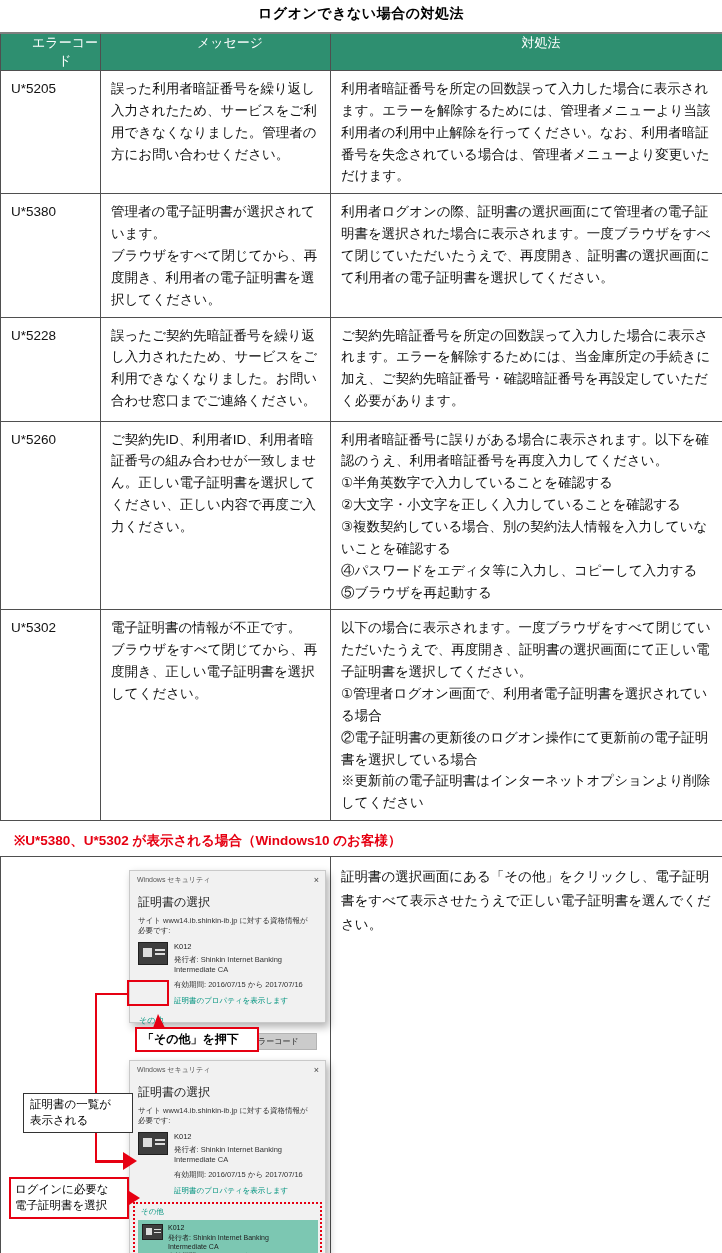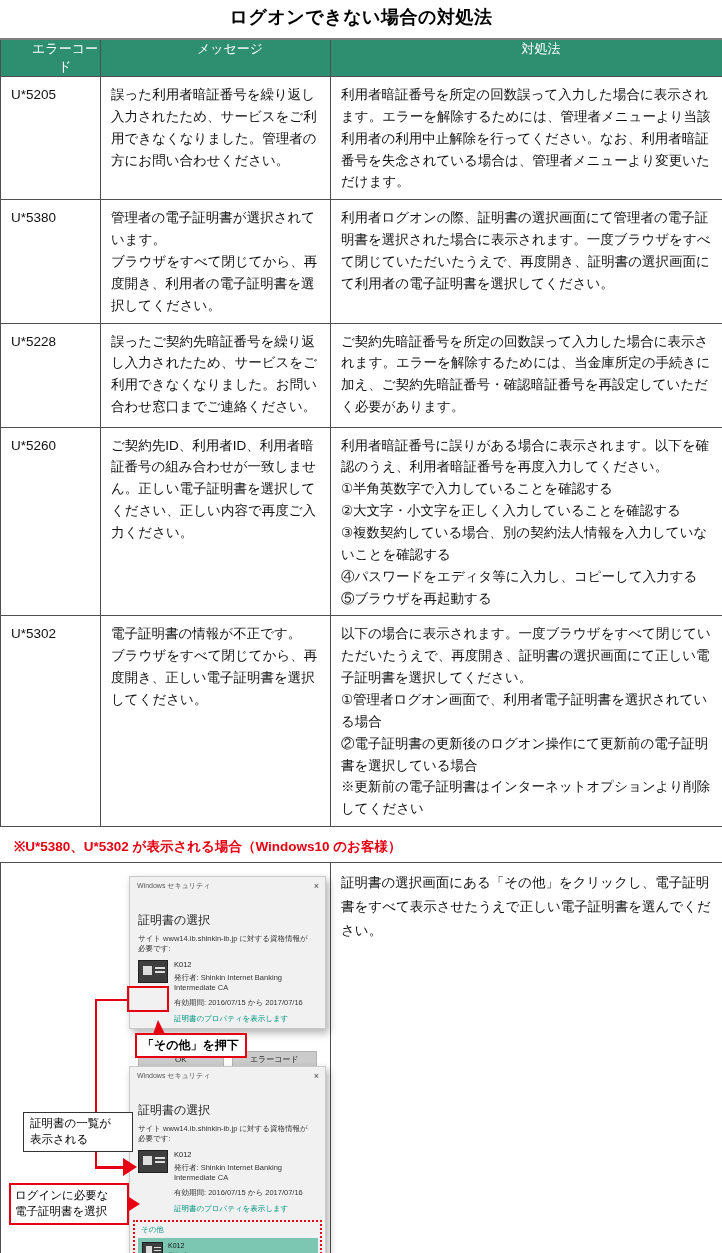--- a/index.html
+++ b/index.html
@@ -1,19 +1,19 @@
 <!DOCTYPE html>
 <html><head>
 <meta charset="utf-8">
 <style>
   * { margin:0; padding:0; box-sizing:border-box; }
   body { background:#ffffff; font-family:"Liberation Sans", sans-serif; }
   .page { position:relative; width:722px; height:1253px; margin:0 auto; background:#fff; overflow:hidden; }
 
-  .page-title { text-align:center; font-size:18px; font-weight:bold; color:#000; padding-top:5px; letter-spacing:0.5px; }
+  .page-title { text-align:center; font-size:14px; font-weight:bold; color:#000; padding-top:5px; letter-spacing:0.5px; }
 
   table.err { width:722px; border-collapse:collapse; table-layout:fixed; margin-top:9px; }
   table.err th, table.err td { border:1px solid #4f4f4f; vertical-align:top; }
   table.err th { background:#2E8F70; color:#fff; font-size:13px; font-weight:normal; height:24px; text-align:center; border-top:2px solid #7f7f7f;padding-left:29px; }
   table.err td { font-size:13.5px; line-height:1.62; padding:7px 10px 6px 10px; color:#111; }
   table.err col.c1 { width:100px; } table.err col.c2 { width:230px; } table.err col.c3 { width:392px; }
   td.code { padding-left:13px; }
   .pre { white-space:pre-line; }
 
   .note { color:#E60012; font-weight:bold; font-size:13.5px; margin:10px 0 0 14px; }
@@ -21,21 +21,21 @@
   table.win { width:722px; border-collapse:collapse; table-layout:fixed; margin-top:6px; }
   table.win td { border:1px solid #4f4f4f; vertical-align:top; }
   table.win { border-bottom:3px solid #2E8F70; }
   td.shots { width:330px; height:425px; position:relative; padding:0; }
   td.advice { width:392px; font-size:13.5px; line-height:1.75; padding:8px 10px; color:#111; }
 
   
   .dialog { position:absolute; width:197px; background:#f1f1f1; border:1px solid #c9c9c9; box-shadow:3px 4px 8px rgba(0,0,0,0.3); color:#333; }
   .dlg-titlebar { display:flex; justify-content:space-between; align-items:center; padding:4px 6px 1px 7px; font-size:7px; color:#555; }
   .dlg-close { font-size:9px; color:#444; line-height:7px; }
-  .dlg-heading { font-size:12px; color:#222; margin:20px 0 5px 8px; }
+  .dlg-heading { font-size:12px; color:#222; margin:8px 0 5px 8px; }
   .dlg-site { font-size:7.5px; margin:0 16px 0 8px; color:#333; }
   .cert-row { display:flex; gap:6px; margin:6px 0 0 8px; }
   .cert-icon { width:30px; height:23px; background:#3e3e3e; border:1px solid #1f1f1f; position:relative; flex:none; }
   .cert-icon::before { content:""; position:absolute; left:4px; top:5px; width:9px; height:9px; background:#ddd; }
   .cert-icon::after { content:""; position:absolute; left:16px; top:6px; width:10px; height:2px; background:#ddd; box-shadow:0 4px 0 #ddd; }
   .cert-icon.small { width:21px; height:16px; }
   .cert-icon.small::before { left:3px; top:3px; width:6px; height:7px; }
   .cert-icon.small::after { left:11px; top:4px; width:7px; height:1.5px; box-shadow:0 3px 0 #ddd; }
   .cert-name { font-size:7.5px; margin-bottom:4px; color:#222; }
   .cert-issuer { font-size:7.5px; line-height:1.3; }
@@ -47,23 +47,23 @@
 
   .dotted-zone { margin:6px 3px 3px 3px; border:2px dotted #E60012; padding:2px 2px 2px 3px; }
   .zone-more { font-size:7.5px; color:#00947F; margin:1px 0 3px 3px; }
   .cert-entry { display:flex; gap:5px; padding:4px 3px 3px 4px; }
   .cert-entry.hl { background:#7CC7B2; }
   .entry-name { font-size:7px; margin-bottom:2px; color:#111; }
   .entry-line { font-size:7px; line-height:1.32; color:#222; }
 
   
   .callout { position:absolute; background:#fff; font-size:12px; color:#000; }
-  .co-press { left:134px; top:170px; width:112px; border:2px solid #E60012; font-weight:bold; padding:2px 5px; }
+  .co-press { left:134px; top:170px; width:124px; border:2px solid #E60012; font-weight:bold; padding:2px 5px; }
   .co-press-tail { position:absolute; left:152px; top:157px; width:0; height:0; border-left:5px solid transparent; border-right:7px solid transparent; border-bottom:14px solid #E60012; }
-  .co-black { left:22px; top:249px; width:110px; border:1.5px solid #333; padding:3px 6px; line-height:1.35; z-index:3; font-size:11.5px; }
+  .co-black { left:22px; top:236px; width:110px; border:1.5px solid #333; padding:3px 6px; line-height:1.35; z-index:3; font-size:11.5px; }
   .co-red { left:8px; top:320px; width:120px; border:2px solid #E60012; padding:3px 4px; line-height:1.35; z-index:3; font-size:11.5px; }
   .co-red-tail { position:absolute; left:128px; top:334px; width:0; height:0; border-top:7px solid transparent; border-bottom:7px solid transparent; border-left:11px solid #E60012; z-index:3; }
   .red-box-more { position:absolute; left:126px; top:123px; width:42px; height:26px; border:2px solid #E60012; z-index:2; }
   .line { position:absolute; background:#E60012; z-index:1; }
   .hline1 { left:94px; top:136px; width:32px; height:2px; }
   .vline  { left:94px; top:136px; width:2px; height:170px; }
   .hline2 { left:94px; top:303px; width:30px; height:3px; }
   .arrow-head { position:absolute; left:122px; top:295px; width:0; height:0; border-top:9px solid transparent; border-bottom:9px solid transparent; border-left:14px solid #E60012; z-index:2; }
 </style>
 </head>

